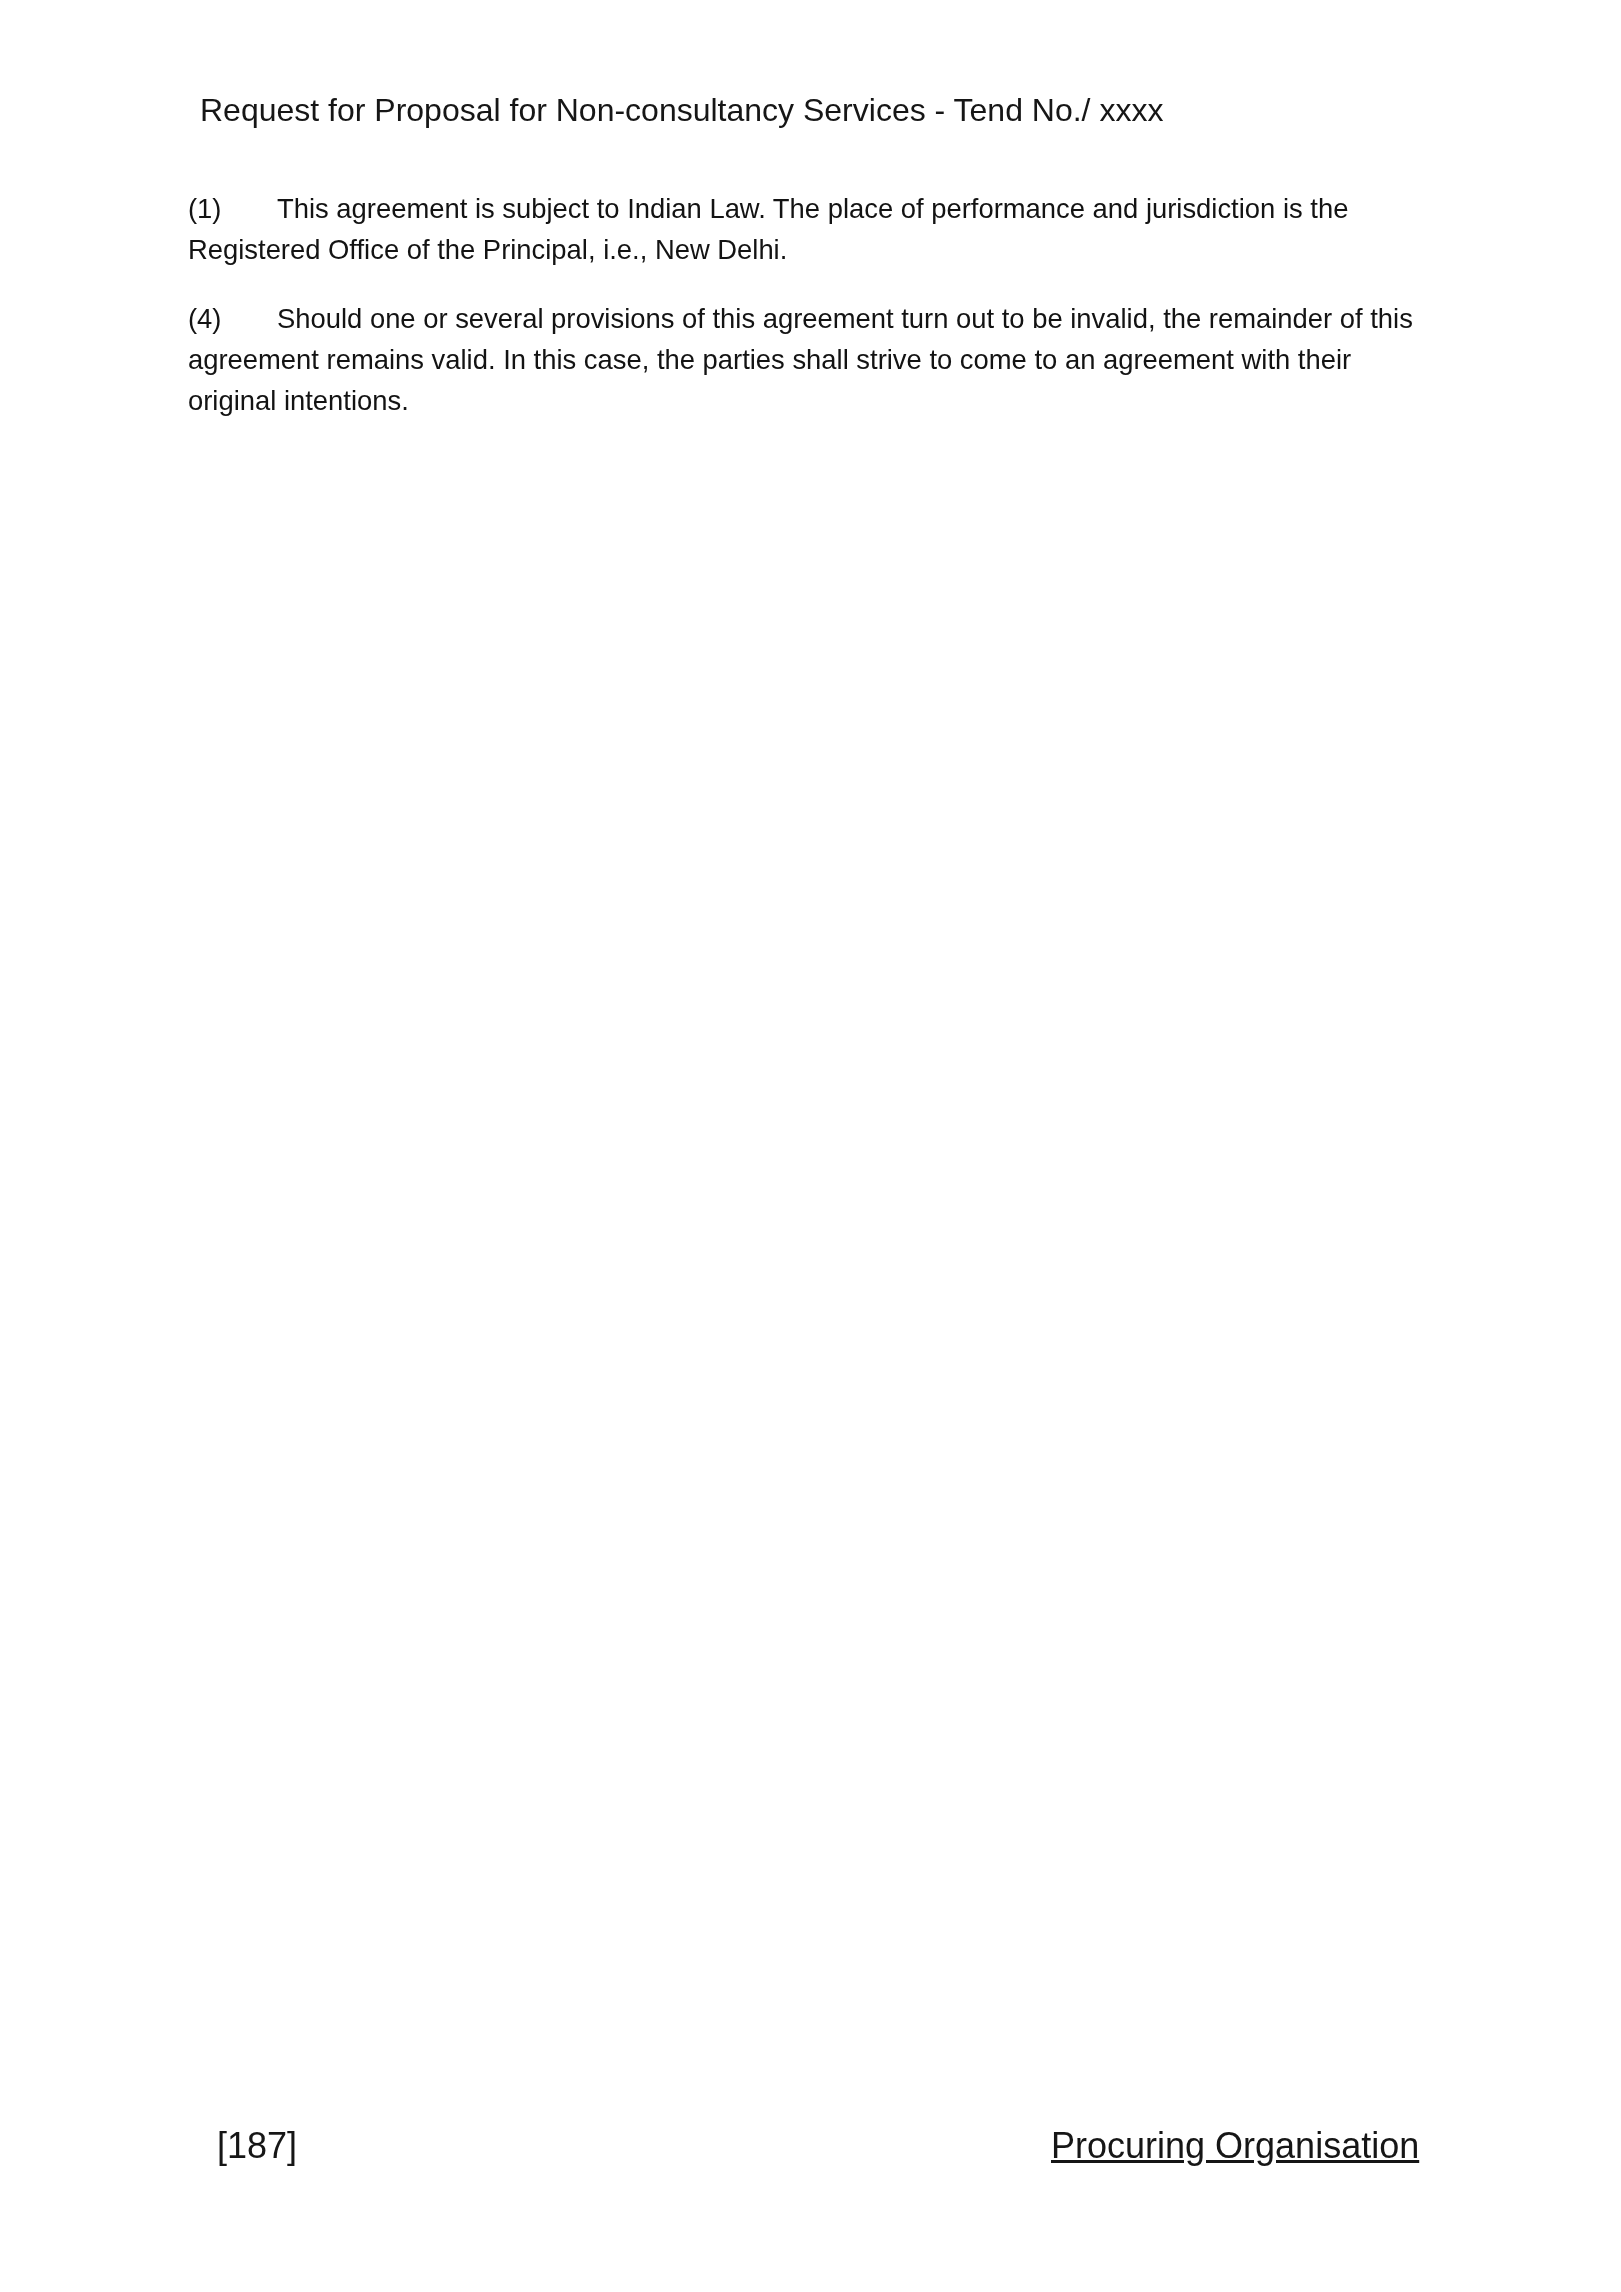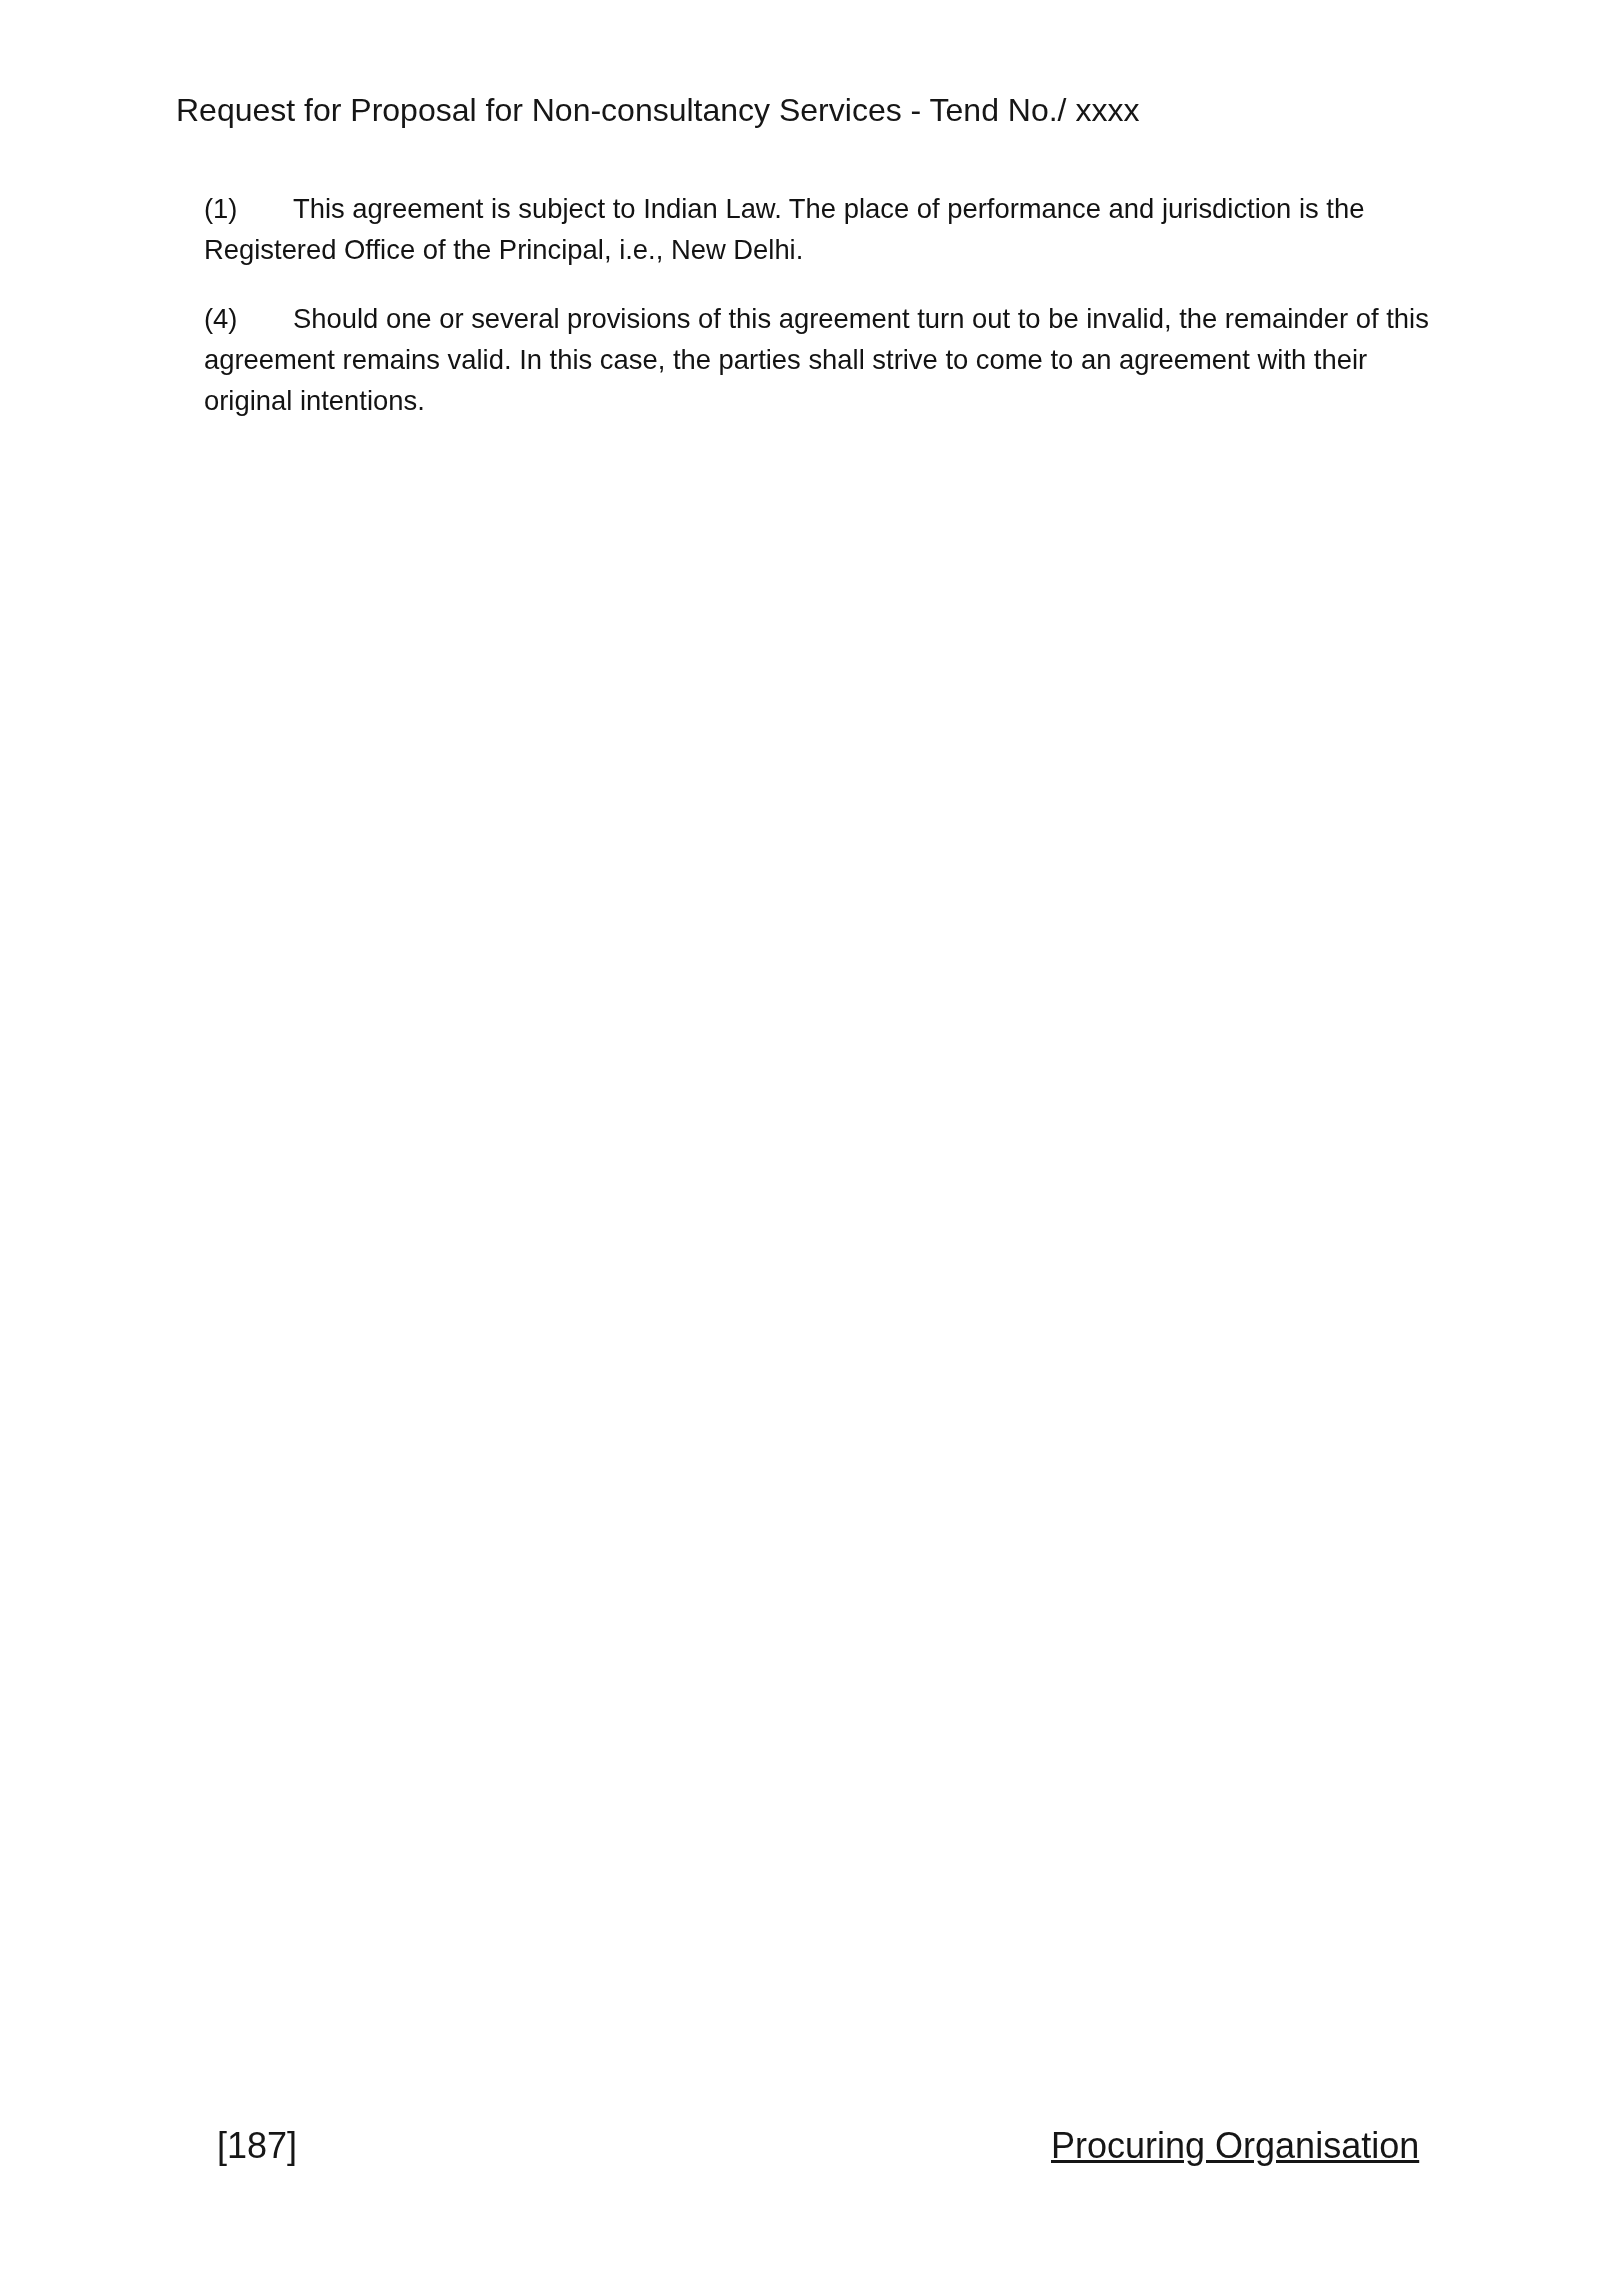--- a/index.html
+++ b/index.html
@@ -10,35 +10,35 @@
   body {
     width: 1621px;
     height: 2293px;
     position: relative;
     font-family: "Liberation Sans", sans-serif;
     color: #111111;
     overflow: hidden;
   }
   .page-header {
     position: absolute;
-    left: 176px;
+    left: 200px;
     top: 91px;
     font-size: 32px;
     line-height: 39px;
     color: #161616;
     white-space: nowrap;
   }
   .doc-body {
     position: absolute;
     left: 188px;
     top: 188px;
     width: 1243px;
   }
   .para {
-    margin: 0 0 28px 16px;
+    margin: 0 0 28px 0;
     font-size: 27.4px;
     line-height: 41px;
     color: #131313;
     text-align: left;
   }
   .para .num {
     display: inline-block;
     width: 89px;
   }
   .page-footer {

